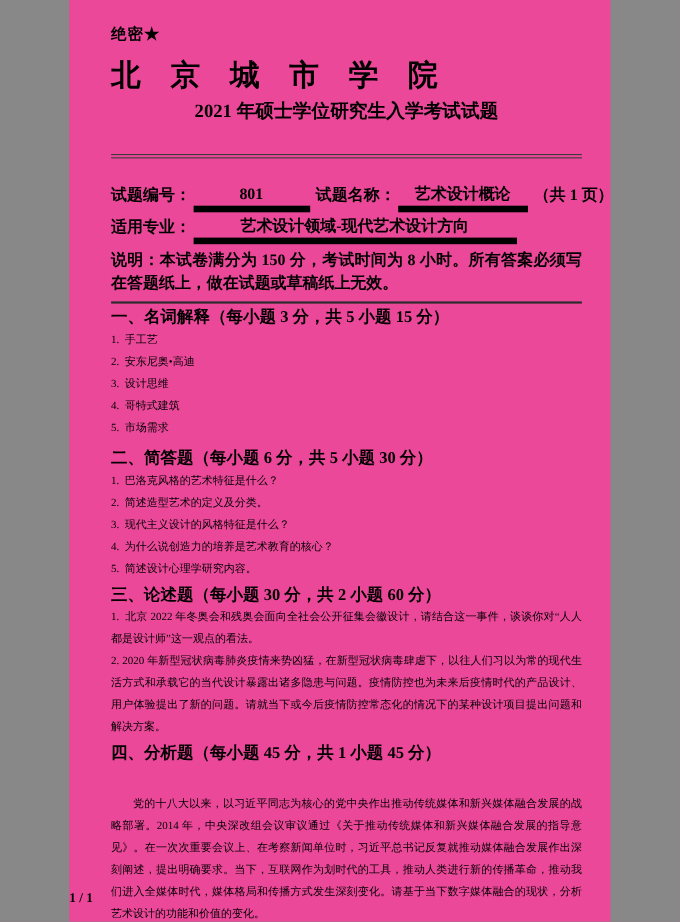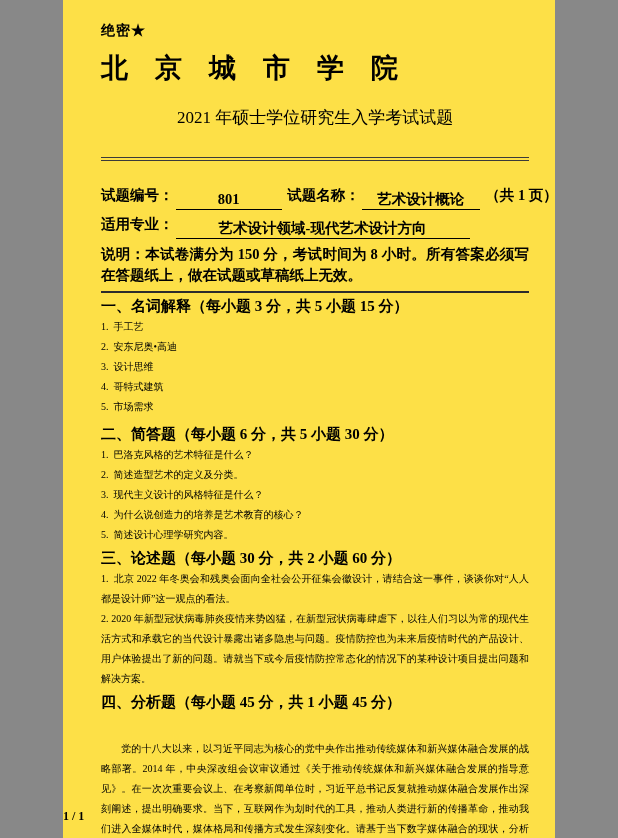--- a/index.html
+++ b/index.html
@@ -1,55 +1,55 @@
 <!DOCTYPE html>
 <html><head>
 <meta charset="utf-8">
 <style>
   html, body { margin: 0; padding: 0; background: #888; }
   .page {
     position: relative;
     width: 492px;
     height: 838px;
     margin: 0 auto;
-    background: #fde047;
+    background: #ec4899;
     box-sizing: border-box;
     padding: 22px 26px 0 38px;
     font-family: "Liberation Serif", "DejaVu Serif", serif;
     color: #000;
     overflow: hidden;
   }
   .classification {
     font-size: 14px;
     font-weight: bold;
     letter-spacing: 1px;
   }
   .school-title {
     margin-top: 10px;
     text-align: left;
     font-size: 27px;
     font-weight: bold;
   }
   .exam-subtitle {
-    margin-top: 20px;
+    margin-top: 3px;
     text-align: center;
     font-size: 17px;
-    font-weight: normal;
+    font-weight: bold;
   }
   .rule-double {
     margin-top: 28px;
     height: 2px;
     border-top: 1.5px solid #3a3a3a;
     border-bottom: 1px solid #3a3a3a;
   }
   .meta { margin-top: 20px; font-weight: bold; font-size: 14.5px; }
   .meta-row { line-height: 29px; white-space: nowrap; }
   .blank {
     display: inline-block;
-    border-bottom: 1px solid #000000;
+    border-bottom: 6px solid #000000;
     text-align: center;
     line-height: 20px;
     vertical-align: bottom;
     margin: 0 2px;
   }
   .blank-no { width: 106px; }
   .blank-name { width: 118px; text-align: center; }
   .blank-major { width: 294px; }
   .instructions {
     margin-top: 5px;

